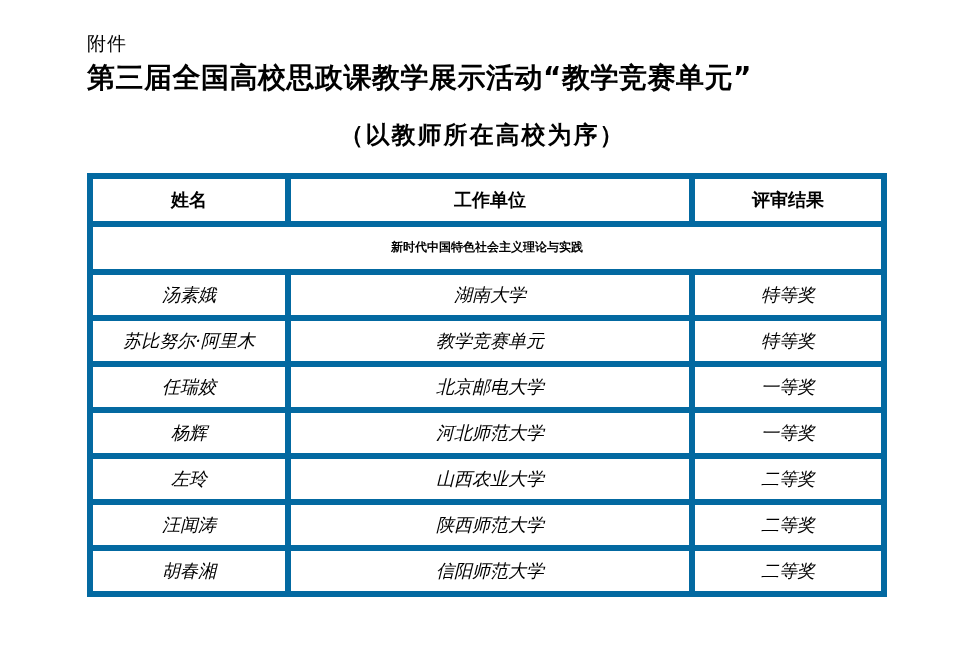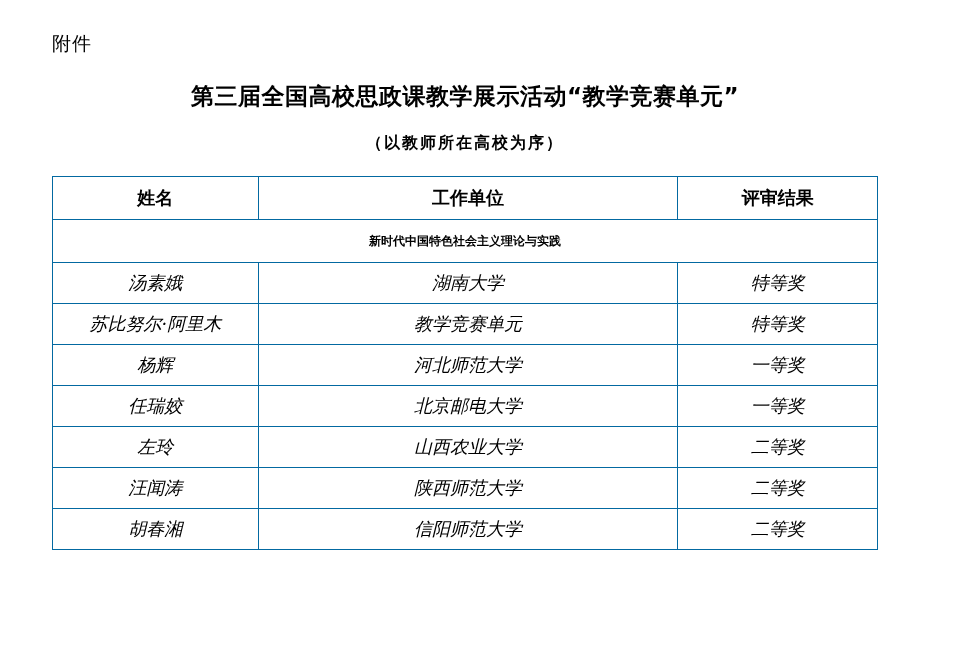--- a/index.html
+++ b/index.html
@@ -12,58 +12,56 @@
     background: #ffffff;
     font-family: "Liberation Serif", "DejaVu Serif", serif;
     color: #000000;
     overflow: hidden;
   }
   .page {
     position: relative;
     width: 962px;
     height: 652px;
     box-sizing: border-box;
-    padding: 24px 84px 0 52px;
+    padding: 24px 84px 0 87px;
   }
   .attachment-label {
     font-size: 19px;
     font-family: "DejaVu Sans", "Liberation Sans", sans-serif;
     letter-spacing: 1px;
     margin: 6px 0 0 0;
     line-height: 1.4;
   }
   .doc-title {
-    text-align: center;
-    font-size: 23px;
+    font-size: 28px;
     font-weight: bold;
     font-family: "DejaVu Sans", "Liberation Sans", sans-serif;
     line-height: 1.5;
-    margin-top: 22px;
     letter-spacing: 0.5px;
   }
   .doc-title .line {
     display: block;
   }
   .doc-subtitle {
     text-align: center;
-    font-size: 16px;
+    font-size: 24px;
     font-weight: bold;
     font-family: "DejaVu Serif", serif;
     margin-top: 20px;
     letter-spacing: 2px;
   }
   table.result-table {
     width: 100%;
     border-collapse: collapse;
     margin-top: 22px;
     table-layout: fixed;
   }
   table.result-table th,
   table.result-table td {
-    border: 1px solid #0369a1;
+    border: 6px solid #0369a1;
     text-align: center;
     font-size: 18px;
     height: 40px;
     padding: 0 4px;
     font-family: "DejaVu Serif", serif;
     white-space: nowrap;
     overflow: hidden;
   }
   table.result-table thead th {
     font-weight: bold;
@@ -117,27 +115,27 @@
         <td>汤素娥</td>
         <td>湖南大学</td>
         <td>特等奖</td>
       </tr>
       <tr class="data-row">
         <td>苏比努尔·阿里木</td>
         <td>教学竞赛单元</td>
         <td>特等奖</td>
       </tr>
       <tr class="data-row">
-        <td>杨辉</td>
-        <td>河北师范大学</td>
+        <td>任瑞姣</td>
+        <td>北京邮电大学</td>
         <td>一等奖</td>
       </tr>
       <tr class="data-row">
-        <td>任瑞姣</td>
-        <td>北京邮电大学</td>
+        <td>杨辉</td>
+        <td>河北师范大学</td>
         <td>一等奖</td>
       </tr>
       <tr class="data-row">
         <td>左玲</td>
         <td>山西农业大学</td>
         <td>二等奖</td>
       </tr>
       <tr class="data-row">
         <td>汪闻涛</td>
         <td>陕西师范大学</td>

